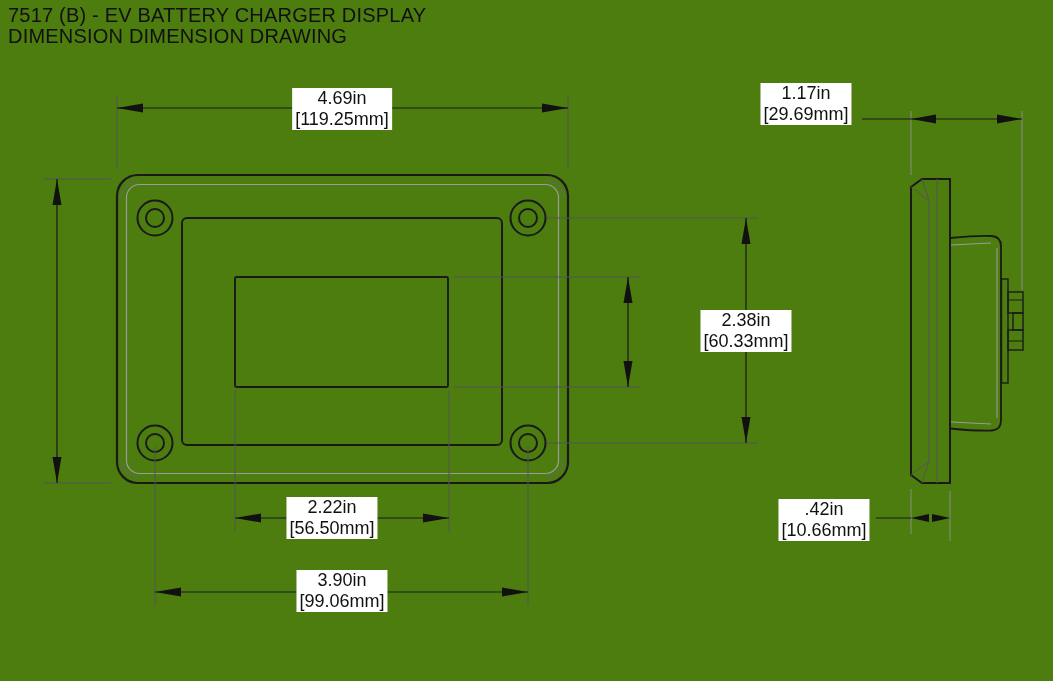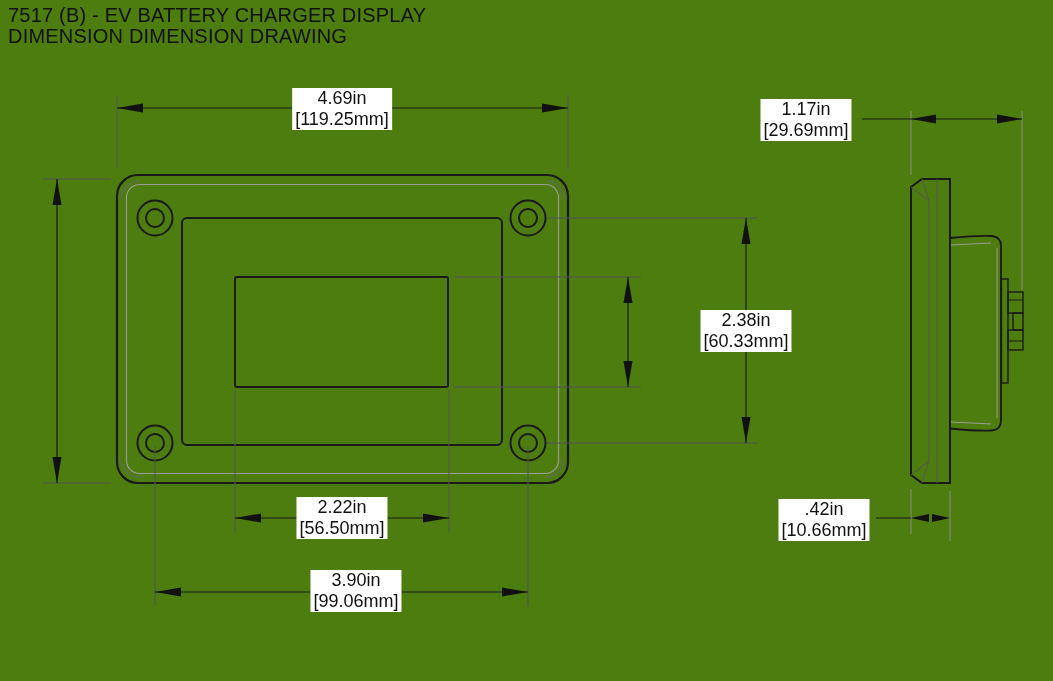--- a/index.html
+++ b/index.html
@@ -166,31 +166,31 @@
     <span class="mm-line">[119.25mm]</span>
   </div>
 
 
 
   <div class="dim-label" style="left:746px;top:331px">
     <span class="in-line">2.38in</span>
     <span class="mm-line">[60.33mm]</span>
   </div>
 
-  <div class="dim-label" style="left:342px;top:518px">
+  <div class="dim-label" style="left:332px;top:518px">
     <span class="in-line">2.22in</span>
     <span class="mm-line">[56.50mm]</span>
   </div>
 
-  <div class="dim-label" style="left:356px;top:591px">
+  <div class="dim-label" style="left:342px;top:591px">
     <span class="in-line">3.90in</span>
     <span class="mm-line">[99.06mm]</span>
   </div>
 
-  <div class="dim-label" style="left:806px;top:120px">
+  <div class="dim-label" style="left:806px;top:104px">
     <span class="in-line">1.17in</span>
     <span class="mm-line">[29.69mm]</span>
   </div>
 
   <div class="dim-label" style="left:824px;top:520px">
     <span class="in-line">.42in</span>
     <span class="mm-line">[10.66mm]</span>
   </div>
 
 </div>

